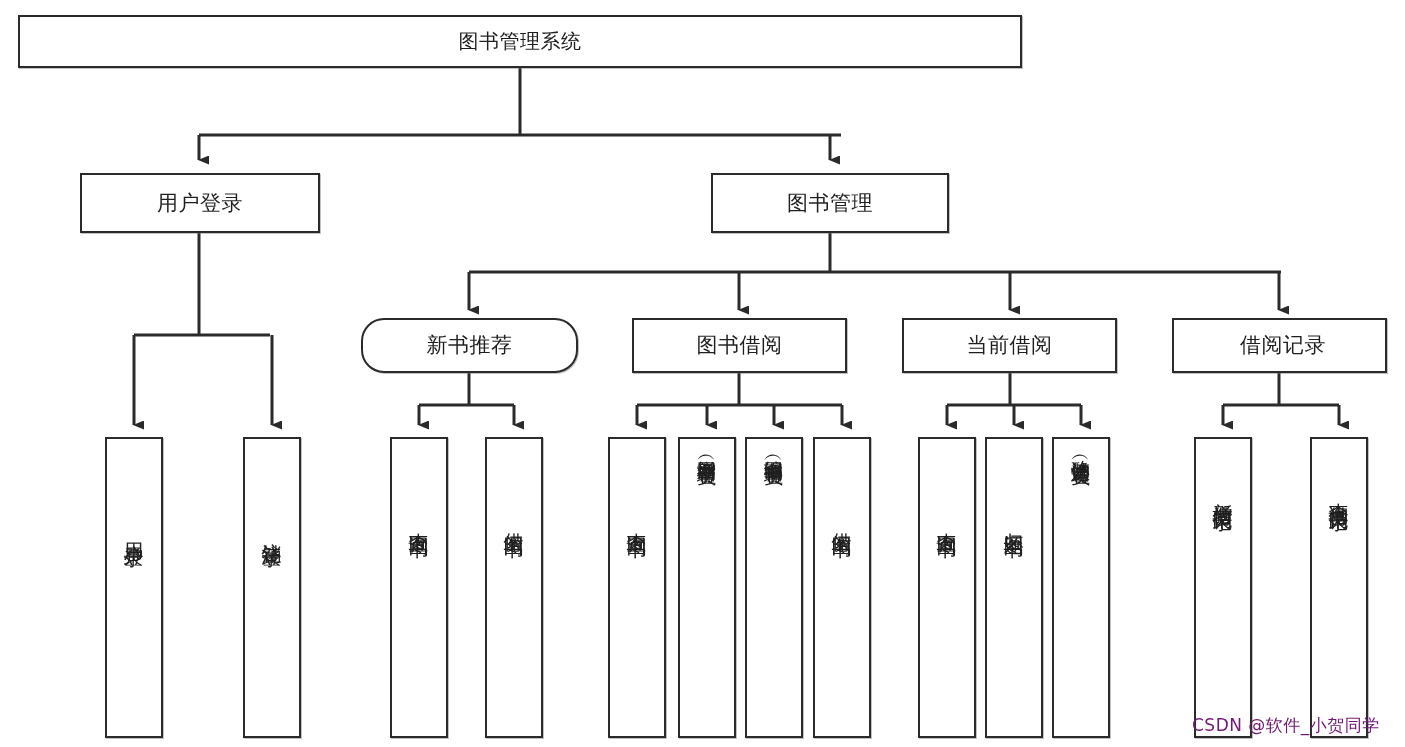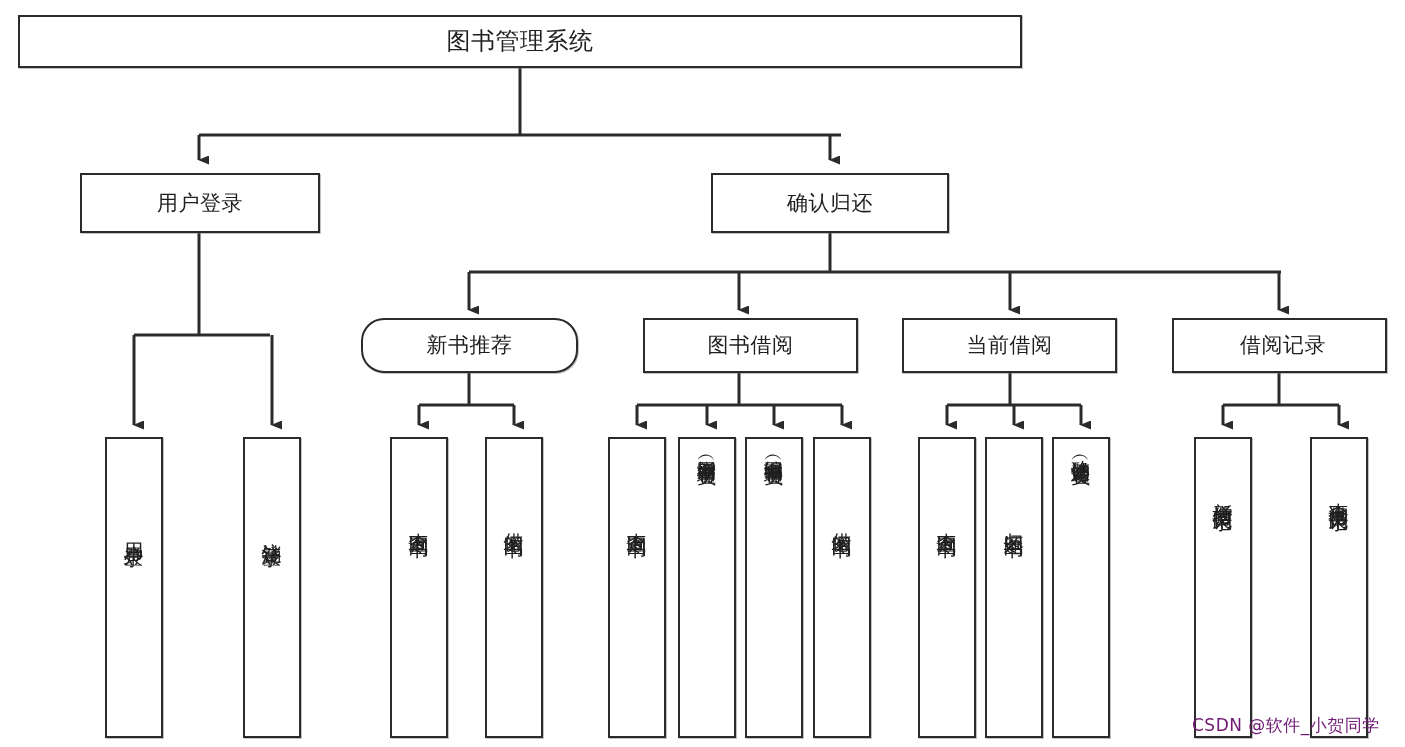--- a/index.html
+++ b/index.html
@@ -40,21 +40,21 @@
     color: #1f1f1f;
     line-height: 1.18;
     text-align: center;
     white-space: pre;
   }
   .node.horizontal .label {
     font-size: 21px;
     letter-spacing: 0.5px;
   }
   .node.root .label {
-    font-size: 24px;
+    font-size: 20px;
     letter-spacing: 0.5px;
   }
   .node.vertical {
     align-items: flex-start;
     justify-content: center;
     padding-top: 8px;
   }
   .node.vertical .label {
     writing-mode: vertical-rl;
     text-orientation: upright;
@@ -133,28 +133,28 @@
 
   <div class="node root horizontal" style="left:18px; top:15px; width:1004px; height:53px;">
     <span class="label">图书管理系统</span>
   </div>
 
   <div class="node horizontal" style="left:80px; top:173px; width:240px; height:60px;">
     <span class="label">用户登录</span>
   </div>
 
   <div class="node horizontal" style="left:711px; top:173px; width:238px; height:60px;">
-    <span class="label">确认归还</span>
+    <span class="label">图书管理</span>
   </div>
 
   <div class="node horizontal" style="left:361px; top:318px; width:217px; height:55px;border-radius:23px;">
     <span class="label">新书推荐</span>
   </div>
 
-  <div class="node horizontal" style="left:632px; top:318px; width:215px; height:55px;margin-left:11px;">
+  <div class="node horizontal" style="left:632px; top:318px; width:215px; height:55px;">
     <span class="label">图书借阅</span>
   </div>
 
   <div class="node horizontal" style="left:902px; top:318px; width:215px; height:55px;">
     <span class="label">当前借阅</span>
   </div>
 
   <div class="node horizontal" style="left:1172px; top:318px; width:215px; height:55px;padding-left:7px;">
     <span class="label">借阅记录</span>
   </div>

